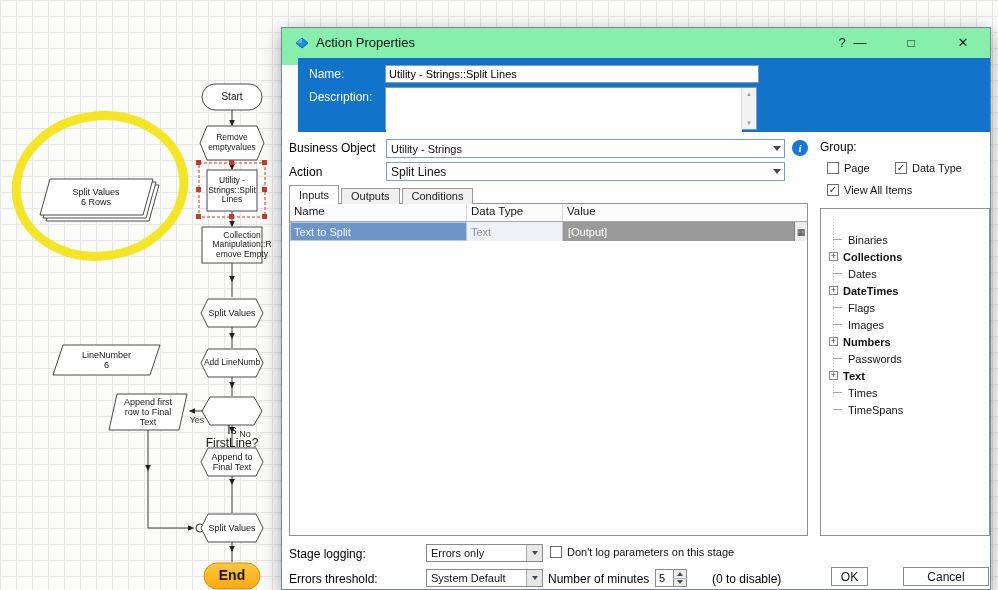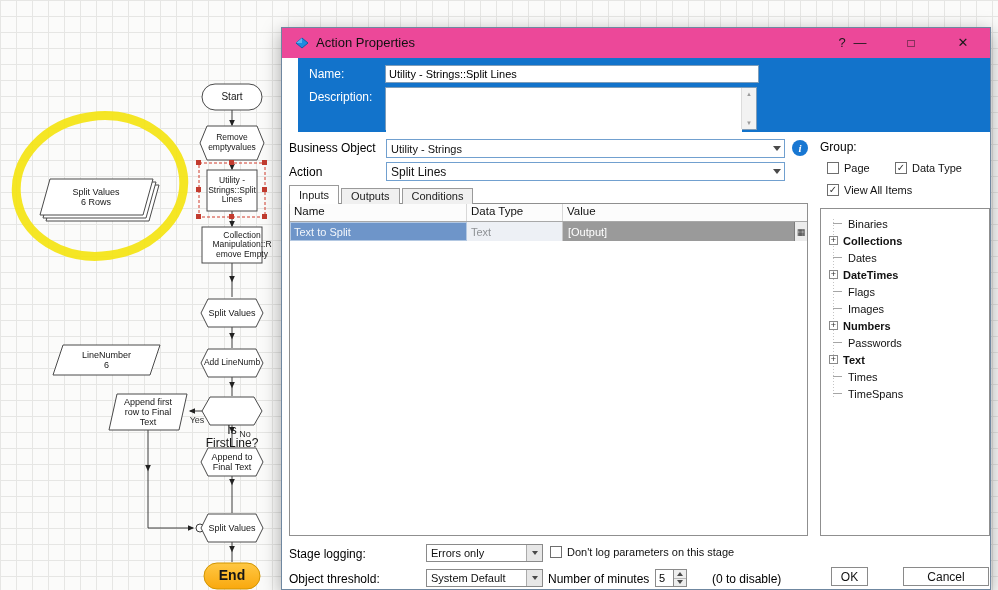--- a/index.html
+++ b/index.html
@@ -10,21 +10,21 @@
     background-image:linear-gradient(#e6e6e4 1px,transparent 1px),
                      linear-gradient(90deg,#e6e6e4 1px,transparent 1px);
     background-size:16px 16px;}
   .flow{position:absolute;left:0;top:0;}
   .nlabel{position:absolute;display:flex;align-items:center;justify-content:center;
     text-align:center;white-space:pre-line;color:#161616;line-height:1.12;font-size:9px;}
 
   
   .dialog{position:absolute;left:281px;top:27px;width:710px;height:563px;background:#fff;
     border:1px solid #6f87a0;box-shadow:0 5px 18px rgba(0,0,0,.35);overflow:hidden;box-sizing:border-box;}
-  .titlebar{position:absolute;left:0;top:0;right:0;height:30px;background:#ec4899;}
+  .titlebar{position:absolute;left:0;top:0;right:0;height:37px;background:#86efac;}
   .dlg-title{position:absolute;left:34px;top:7px;font-size:13px;color:#111;}
   .dlg-icon{position:absolute;left:12px;top:7px;width:16px;height:16px;}
   .tb-btn{position:absolute;top:0;height:30px;line-height:30px;text-align:center;font-size:13px;color:#1a1a1a;cursor:pointer;}
 
   .blueband{position:absolute;left:16px;top:30px;right:0;height:74px;background:#1273cb;}
   .bb-label{position:absolute;color:#fff;font-size:12px;}
   .name-input{position:absolute;left:87px;top:7px;width:366px;height:16px;border:1px solid #7f9db9;
     font-size:11px;padding:0 3px;font-family:inherit;box-sizing:content-box;}
   .desc-box{position:absolute;left:87px;top:29px;width:370px;height:41px;background:#fff;border:1px solid #7f9db9;}
   .desc-input{position:absolute;inset:0;border:none;resize:none;font-family:inherit;font-size:11px;
@@ -61,21 +61,21 @@
   .td.c-dtype{width:96px;background:#edf0f5;color:#8f9296;padding-left:4px;border-right:1px solid #c8c8c8;}
   .td.c-value{flex:1;background:#9a9a9a;color:#fff;padding-left:5px;position:relative;}
   .expr-btn{position:absolute;right:0;top:0;width:13px;height:19px;background:#ececec;border-left:1px solid #7d7d7d;
     display:flex;align-items:center;justify-content:center;font-size:9px;color:#333;cursor:pointer;box-sizing:border-box;}
 
   .grp-title{position:absolute;font-size:12px;color:#000;}
   .cb-row{position:absolute;display:flex;align-items:center;gap:5px;font-size:11px;color:#111;cursor:pointer;}
   .cb{width:12px;height:12px;background:#fff;border:1px solid #6e6e6e;box-sizing:border-box;
     display:inline-flex;align-items:center;justify-content:center;font-size:10px;line-height:10px;color:#333;flex:none;}
   .treebox{position:absolute;left:538px;top:180px;width:170px;height:328px;border:1px solid #8f8f8f;
-    background:#fff;box-sizing:border-box;padding-top:6px;overflow:hidden;}
+    background:#fff;box-sizing:border-box;padding-top:22px;overflow:hidden;}
   .tree-vline{position:absolute;left:12px;top:10px;width:1px;height:178px;
     background-image:repeating-linear-gradient(#c4c4c4 0 1px,transparent 1px 3px);}
   .titem{display:flex;align-items:center;height:17px;padding-left:8px;position:relative;cursor:pointer;}
   .texp{width:9px;height:9px;border:1px solid #8a8a8a;background:#fff;font-size:9px;line-height:7px;text-align:center;
     color:#333;margin-right:5px;flex:none;box-sizing:border-box;z-index:1;}
   .tdash{width:9px;height:1px;background:#a5a5a5;margin-left:4px;margin-right:6px;flex:none;}
   .tlabel{font-size:11px;color:#111;white-space:nowrap;}
   .tlabel.bold{font-weight:700;}
 
   .f-label{position:absolute;font-size:12px;color:#000;}
@@ -321,21 +321,21 @@
     <span class="val">Errors only</span>
     <span class="arr">
         <span class="tri-down sm"></span>
       </span>
   </div>
   <div class="cb-row" style="left:268px;top:518px;">
     <span class="cb"></span>
     <span style="font-size:11px;">Don't log parameters on this stage</span>
   </div>
 
-  <div class="f-label" style="left:7px;top:544px;">Object threshold:</div>
+  <div class="f-label" style="left:7px;top:544px;">Errors threshold:</div>
   <div class="combo gray" style="left:144px;top:541px;width:117px;height:18px;">
     <span class="val">System Default</span>
     <span class="arr">
         <span class="tri-down sm"></span>
       </span>
   </div>
   <div class="f-label" style="left:266px;top:544px;">Number of minutes</div>
   <div class="spin">
     <span class="spin-val">5</span>
     <span class="spin-btns">

